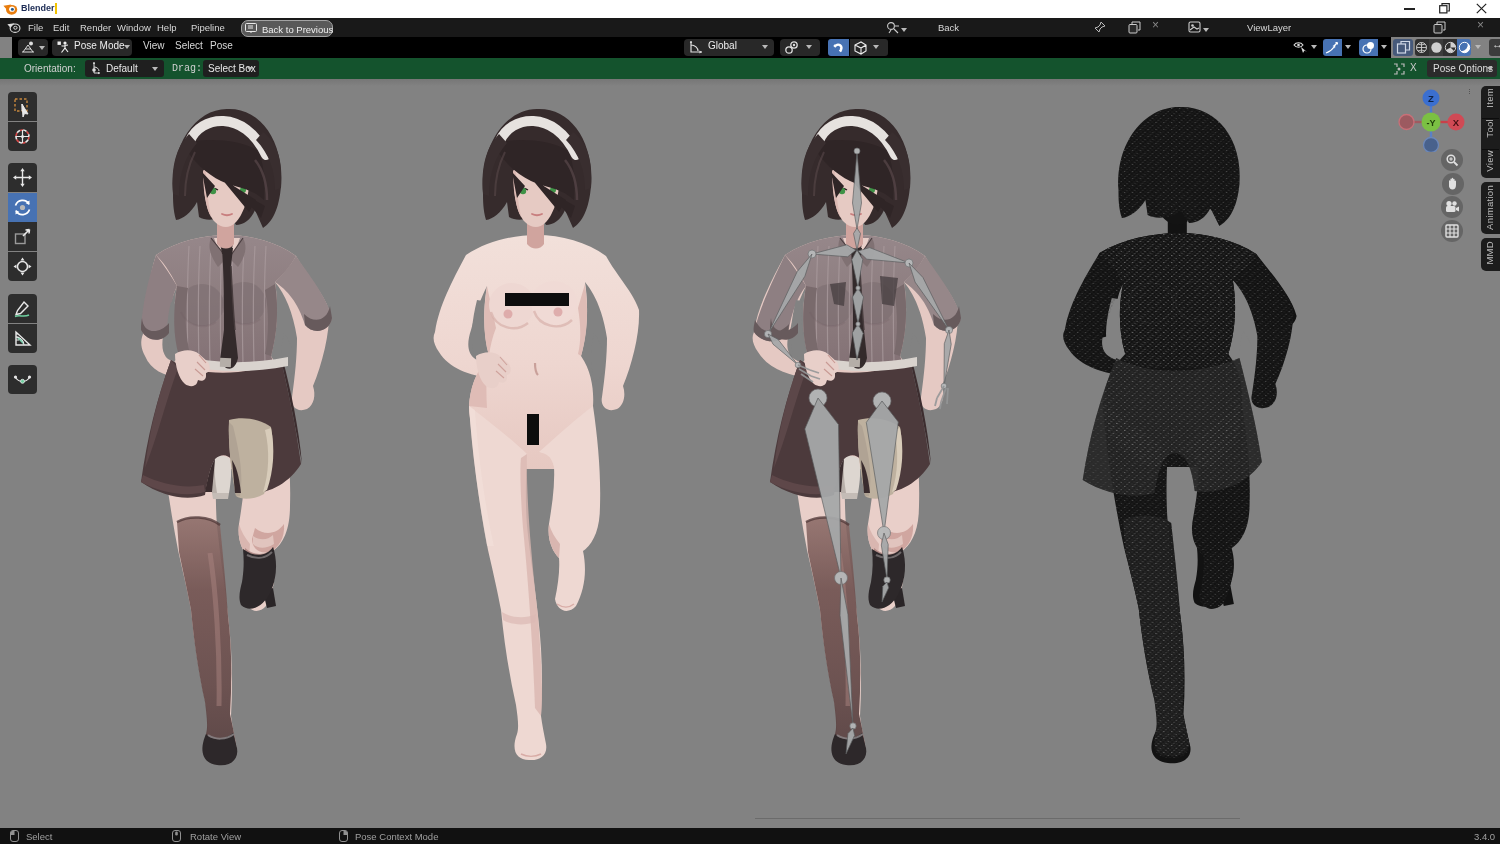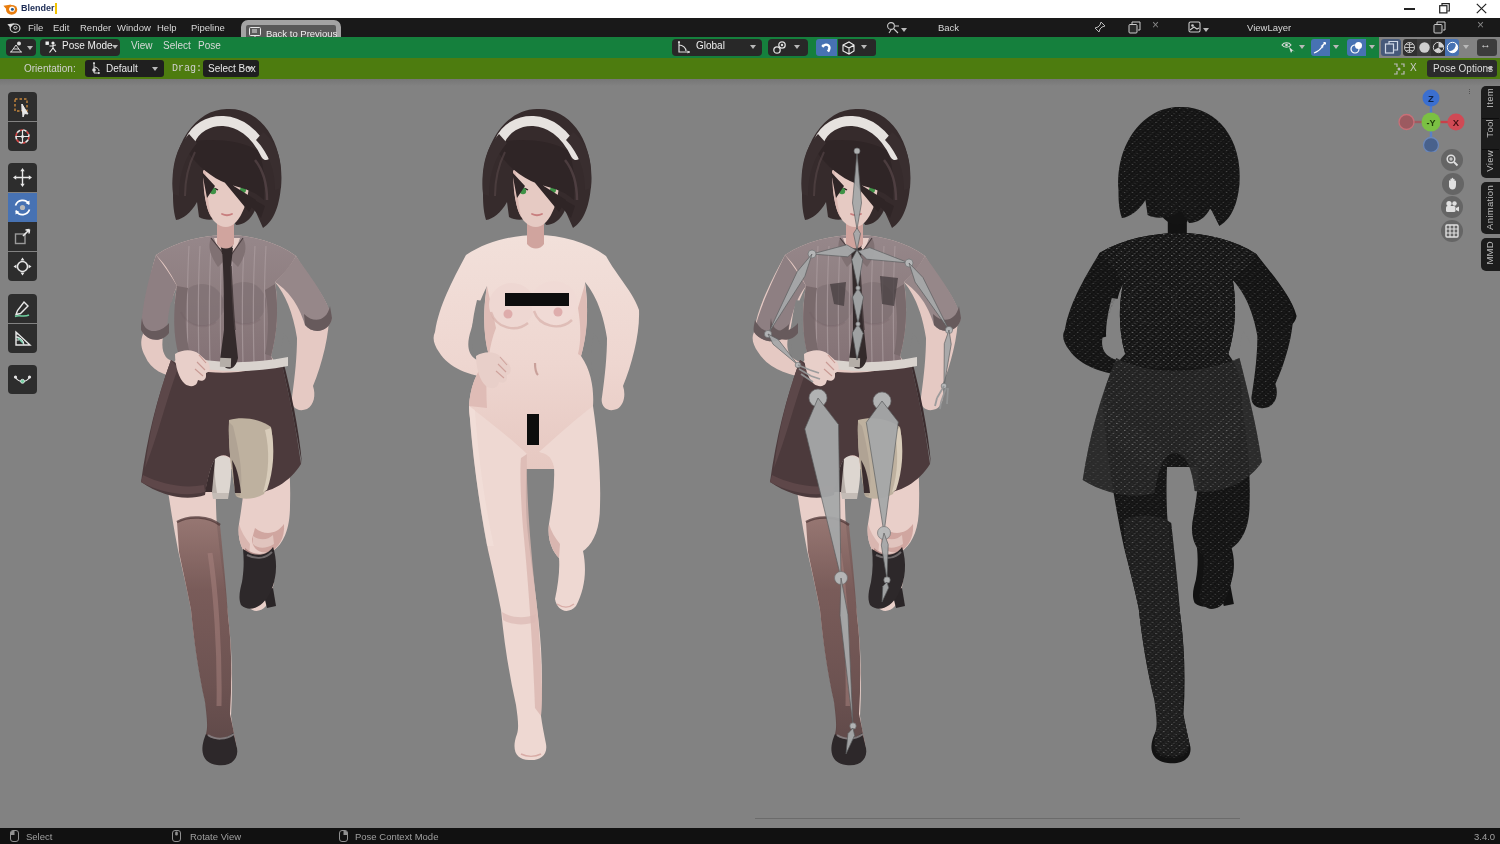--- a/index.html
+++ b/index.html
@@ -4,22 +4,22 @@
 <style>
   html,body{margin:0;padding:0;}
   span{transform:translateZ(0);}
   .vtab{transform:rotate(180deg) translateZ(0);}
   body{width:1500px;height:844px;overflow:hidden;position:relative;
        font-family:"Liberation Sans",sans-serif;background:#828282;}
   .abs{position:absolute;}
   
   #titlebar{left:0;top:0;width:1500px;height:32px;background:#ffffff;color:#1d2c55;}
   #menubar{left:0;top:18px;width:1500px;height:19px;background:#191919;color:#d8d8d8;}
-  #toolrow{left:0;top:37px;width:1379px;height:21px;background:#15803d;color:#d8d8d8;}
-  #orientrow{left:0;top:58px;width:1500px;height:21px;background:#4d7c0f;color:#cfcfcf;}
+  #toolrow{left:12px;top:37px;width:1379px;height:21px;background:#000000;color:#d8d8d8;}
+  #orientrow{left:0;top:58px;width:1500px;height:21px;background:#14532d;color:#cfcfcf;}
   #viewport{left:0;top:79px;width:1500px;height:749px;background:linear-gradient(#767676 0px,#828282 7px,#828282 100%);}
   #statusbar{left:0;top:828px;width:1500px;height:16px;background:#111111;color:#a0a0a0;}
   .mtxt{font-size:9.5px;line-height:19px;}
   .ttxt{font-size:10px;}
   
   .tbtn{position:absolute;left:8px;width:29px;height:29px;background:#2d2d2d;border-radius:4px;}
   .tbtn.act{background:#4772b3;}
   .tbtn svg{position:absolute;left:4px;top:4px;}
   
   .combo{position:absolute;background:#282828;border-radius:4px;color:#e2e2e2;font-size:12px;}
@@ -54,21 +54,21 @@
     <ellipse cx="11.5" cy="10" rx="7" ry="6" fill="none" stroke="#dcdcdc" stroke-width="1.6"></ellipse>
     <ellipse cx="12" cy="9.4" rx="2.4" ry="2.1" fill="none" stroke="#dcdcdc" stroke-width="1.4"></ellipse>
     <path d="M0.5 4.5 L10.5 3 L5 9.5 Z" fill="#dcdcdc"></path>
   </svg>
   <span class="abs mtxt" style="left:28px">File</span>
   <span class="abs mtxt" style="left:53px">Edit</span>
   <span class="abs mtxt" style="left:80px">Render</span>
   <span class="abs mtxt" style="left:117px">Window</span>
   <span class="abs mtxt" style="left:157px">Help</span>
   <span class="abs mtxt" style="left:191px">Pipeline</span>
-  <div class="abs" style="left:241px;top:2px;width:90px;height:15px;background:#595959;border:5px solid #a3a3a3;border-radius:7px;">
+  <div class="abs" style="left:241px;top:2px;width:90px;height:15px;background:#595959;border:1px solid #a3a3a3;border-radius:7px;">
     <svg class="abs" style="left:3px;top:2px" width="12" height="11" viewBox="0 0 12 11">
       <rect x="0.5" y="0.5" width="11" height="8" rx="1" fill="none" stroke="#e8e8e8" stroke-width="1"></rect>
       <path d="M3 3 L8 3 M3 5 L8 5 M5 9 L7 9" stroke="#e8e8e8" stroke-width="1"></path>
     </svg>
     <span class="abs" style="left:20px;top:2.5px;font-size:9.5px;color:#efefef;white-space:nowrap;">Back to Previous</span>
   </div>
 
   <svg class="abs" style="left:886px;top:3px" width="14" height="13" viewBox="0 0 14 13">
     <circle cx="5" cy="5" r="3.4" fill="none" stroke="#ccc" stroke-width="1.1"></circle>
     <path d="M8 8 L12 12 M5 9 L3 12 M9 5 L13 5" stroke="#ccc" stroke-width="1.1"></path>

